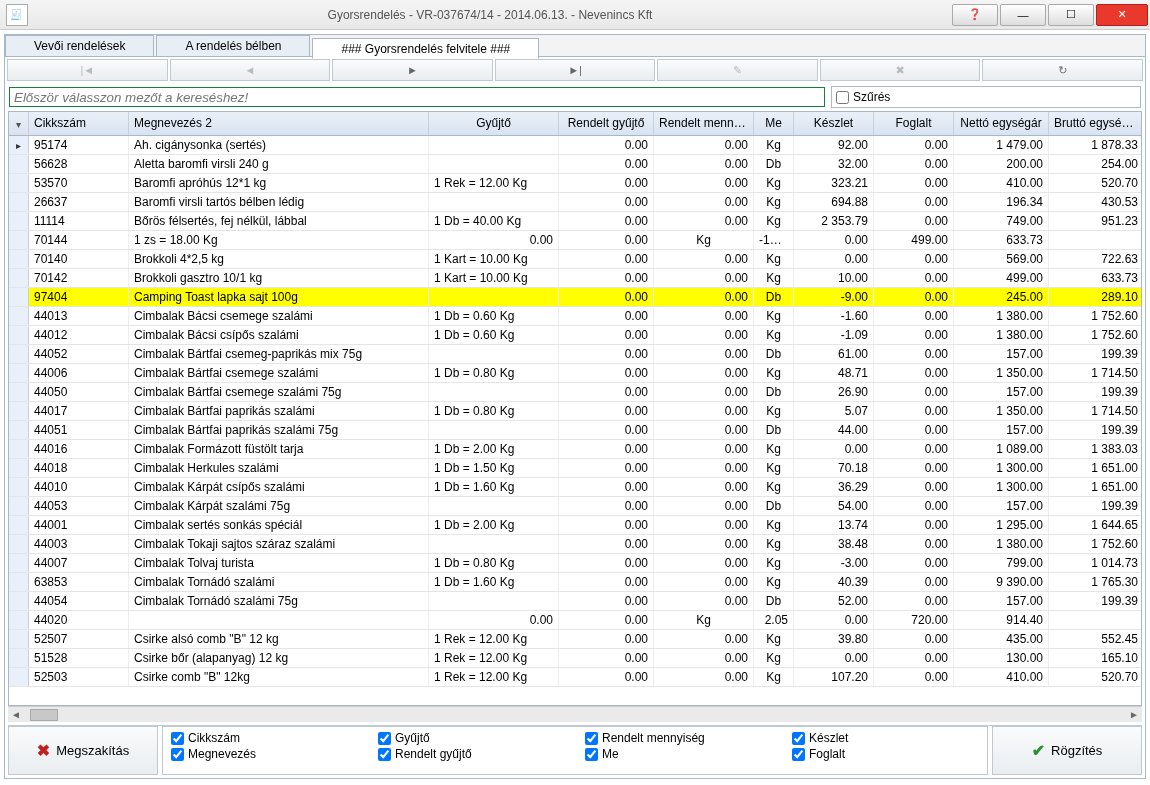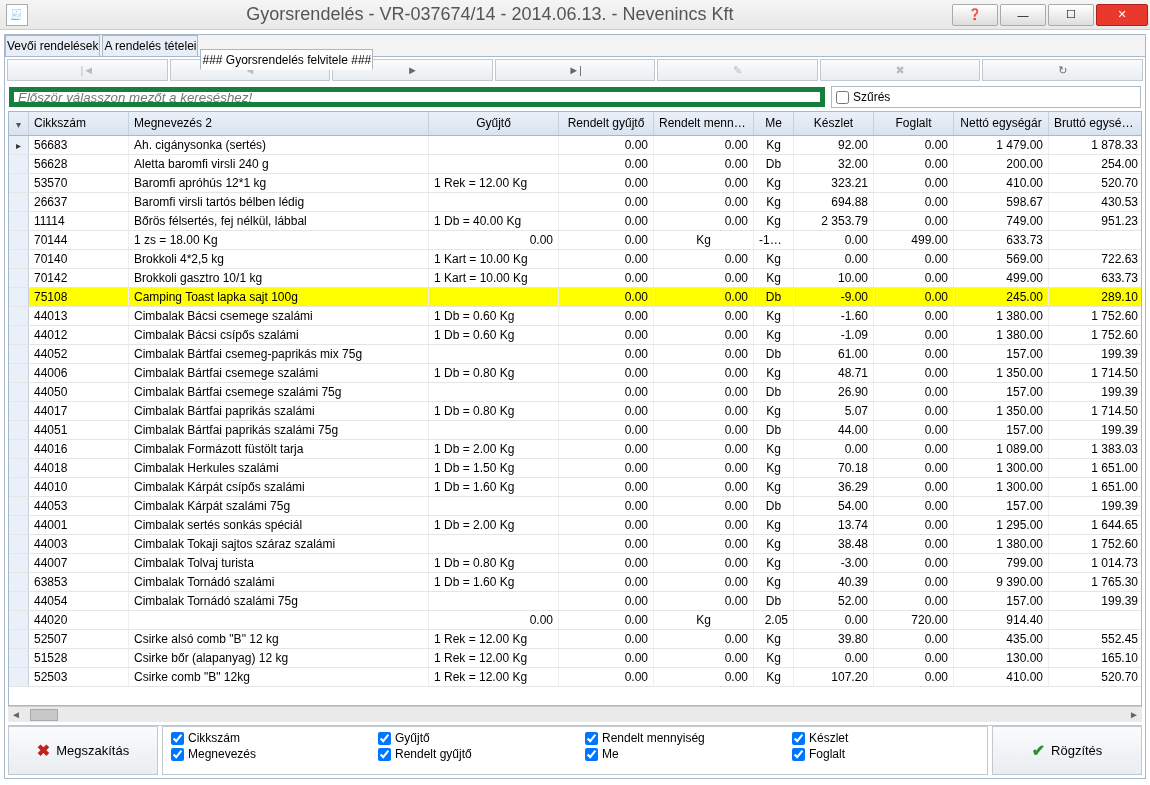--- a/index.html
+++ b/index.html
@@ -1,35 +1,35 @@
 <!DOCTYPE html>
 <html><head>
 <meta charset="utf-8">
 <style>
   * { box-sizing: border-box; margin: 0; padding: 0; }
   html, body { width: 1150px; height: 785px; font-family: "Segoe UI", Tahoma, sans-serif; font-size: 12px; overflow: hidden; background: #fff; }
   .title-bar { height: 30px; background: linear-gradient(to bottom, #f5f5f5, #e8e8e8); display: flex; align-items: center; border-bottom: 1px solid #ccc; }
   .title-bar .icon-left { width: 22px; height: 22px; margin-left: 6px; background: #fff; border: 1px solid #aaa; display: flex; align-items: center; justify-content: center; font-size: 10px; }
-  .title-bar .title-text { flex: 1; text-align: center; font-size: 18px; color: #555; }
+  .title-bar .title-text { flex: 1; text-align: center; font-size: 12px; color: #555; }
   .title-bar .win-buttons { display: flex; }
   .title-bar .win-btn { width: 46px; height: 22px; display: flex; align-items: center; justify-content: center; border: 1px solid #aaa; background: linear-gradient(to bottom,#fff,#ddd); margin-right: 2px; border-radius: 2px; font-size: 11px; cursor: pointer;}
   .title-bar .win-btn.close { background: #e8392c; color: #fff; width: 52px; border-color: #b02020; }
 
   .inner-frame { margin: 4px; border: 1px solid #a8b8c8; height: 745px; background: #fff; display: flex; flex-direction: column; }
 
   .tabs { display: flex; height: 22px; border-bottom: 1px solid #a8b8c8; background: #f3f3f3; }
-  .tab { padding: 3px 1px; border: 1px solid #a8b8c8; border-bottom: none; margin-right: 2px; background: #e8eef5; cursor: pointer; font-size: 12px;}
-  .tab.active { background: #fff; border-bottom: 1px solid #fff; position: relative; top: 14px; }
+  .tab { padding: 3px 28px; border: 1px solid #a8b8c8; border-bottom: none; margin-right: 2px; background: #e8eef5; cursor: pointer; font-size: 12px;}
+  .tab.active { background: #fff; border-bottom: 1px solid #fff; position: relative; top: 3px; }
 
   .nav-toolbar { display: flex; height: 26px; padding: 2px; gap: 2px; }
   .nav-btn { flex: 1; border: 1px solid #c0c8d0; background: linear-gradient(to bottom,#fafbfc,#e9edf1); display: flex; align-items: center; justify-content: center; font-size: 11px; color: #666; cursor: pointer;}
   .nav-btn.disabled { color: #bbb; }
 
   .search-row { display: flex; padding: 3px 4px; gap: 6px; align-items: center; }
-  .search-box { flex: 1; border: 5px solid #15803d; padding: 2px 4px; height: 20px; font-style: italic; color: #666; background: #fff; }
+  .search-box { flex: 1; border: 1px solid #15803d; padding: 2px 4px; height: 20px; font-style: italic; color: #666; background: #fff; }
   .filter-group { display: flex; align-items: center; border: 1px solid #b0b8c0; padding: 4px 4px; height: 22px; width: 310px; }
   .filter-group label { margin-left: 4px; margin-right: 6px; }
   .filter-input { flex:1; border: none; height: 18px; outline: none; }
 
   .grid-wrap { flex: 1; border: 1px solid #a8b8c8; margin: 0 3px; overflow: hidden; display: flex; flex-direction: column;}
   .grid-header, .grid-row { display: grid; grid-template-columns: 20px 100px 300px 130px 95px 100px 40px 80px 80px 95px 95px; }
   .grid-header { background: linear-gradient(to bottom,#eaf0f9,#d9e3f0); border-bottom: 1px solid #a8b8c8; font-size: 12px; height: 24px;}
   .hcell { border-right: 1px solid #c7d0dc; padding: 4px 5px; white-space: nowrap; overflow: hidden; text-overflow: ellipsis;}
   .hcell.center { text-align: center; }
   .grid-body { flex:1; overflow-y: auto; overflow-x:hidden;}
@@ -65,21 +65,21 @@
     <div class="win-btn">—</div>
     <div class="win-btn">☐</div>
     <div class="win-btn close">✕</div>
   </div>
 </div>
 
 <div class="inner-frame">
 
   <div class="tabs">
     <div class="tab">Vevői rendelések</div>
-    <div class="tab">A rendelés tételei</div>
+    <div class="tab">A rendelés bélben</div>
     <div class="tab active">### Gyorsrendelés felvitele ###</div>
   </div>
 
   <div class="nav-toolbar">
     <div class="nav-btn disabled">|◄</div>
     <div class="nav-btn disabled">◄</div>
     <div class="nav-btn">►</div>
     <div class="nav-btn">►|</div>
     <div class="nav-btn disabled">✎</div>
     <div class="nav-btn disabled">✖</div>
@@ -109,21 +109,21 @@
       <div class="hcell center">Készlet</div>
       <div class="hcell center">Foglalt</div>
       <div class="hcell center">Nettó egységár</div>
       <div class="hcell center">Bruttó egységár</div>
     </div>
     <div class="grid-body" id="grid-body">
         <div class="grid-row">
           <div class="rowmark">
             <span class="rowptr"></span>
           </div>
-          <div class="cell">56683</div>
+          <div class="cell">95174</div>
           <div class="cell">Ah. cigánysonka (sertés)</div>
           <div class="cell"></div>
           <div class="cell num">0.00</div>
           <div class="cell num">0.00</div>
           <div class="cell center">Kg</div>
           <div class="cell num">92.00</div>
           <div class="cell num">0.00</div>
           <div class="cell num">1 479.00</div>
           <div class="cell num">1 878.33</div>
         </div>
@@ -156,21 +156,21 @@
         <div class="grid-row">
           <div class="rowmark"></div>
           <div class="cell">26637</div>
           <div class="cell">Baromfi virsli tartós bélben lédig</div>
           <div class="cell"></div>
           <div class="cell num">0.00</div>
           <div class="cell num">0.00</div>
           <div class="cell center">Kg</div>
           <div class="cell num">694.88</div>
           <div class="cell num">0.00</div>
-          <div class="cell num">598.67</div>
+          <div class="cell num">196.34</div>
           <div class="cell num">430.53</div>
         </div>
         <div class="grid-row">
           <div class="rowmark"></div>
           <div class="cell">11114</div>
           <div class="cell">Bőrös félsertés, fej nélkül, lábbal</div>
           <div class="cell">1 Db = 40.00 Kg</div>
           <div class="cell num">0.00</div>
           <div class="cell num">0.00</div>
           <div class="cell center">Kg</div>
@@ -212,21 +212,21 @@
           <div class="cell num">0.00</div>
           <div class="cell num">0.00</div>
           <div class="cell center">Kg</div>
           <div class="cell num">10.00</div>
           <div class="cell num">0.00</div>
           <div class="cell num">499.00</div>
           <div class="cell num">633.73</div>
         </div>
         <div class="grid-row highlight">
           <div class="rowmark"></div>
-          <div class="cell">75108</div>
+          <div class="cell">97404</div>
           <div class="cell">Camping Toast lapka sajt 100g</div>
           <div class="cell"></div>
           <div class="cell num">0.00</div>
           <div class="cell num">0.00</div>
           <div class="cell center">Db</div>
           <div class="cell num">-9.00</div>
           <div class="cell num">0.00</div>
           <div class="cell num">245.00</div>
           <div class="cell num">289.10</div>
         </div>

